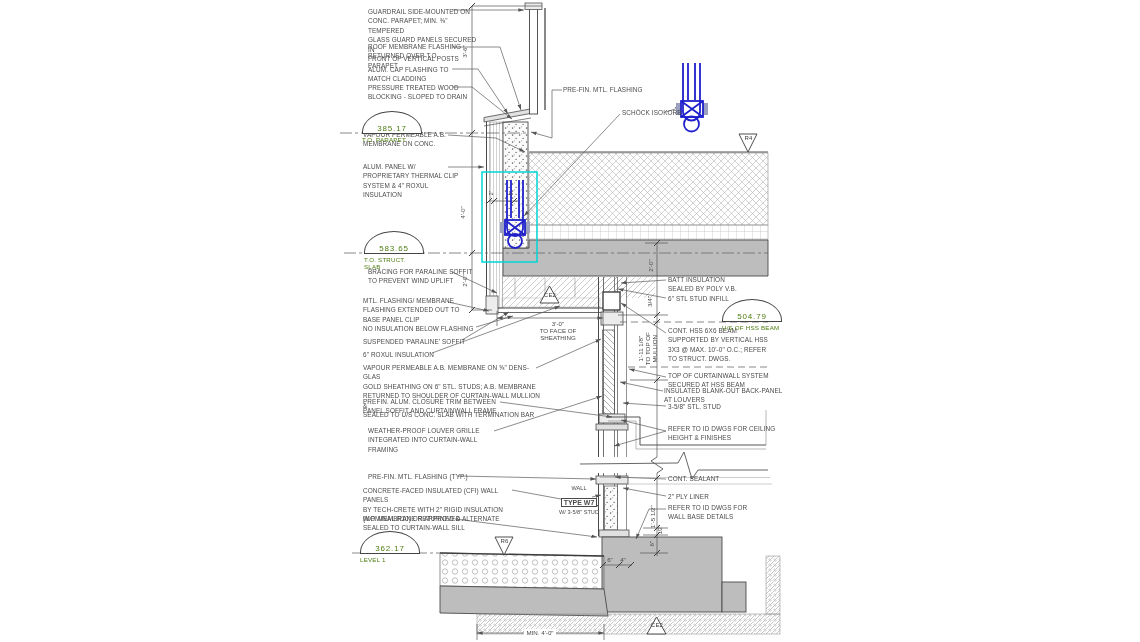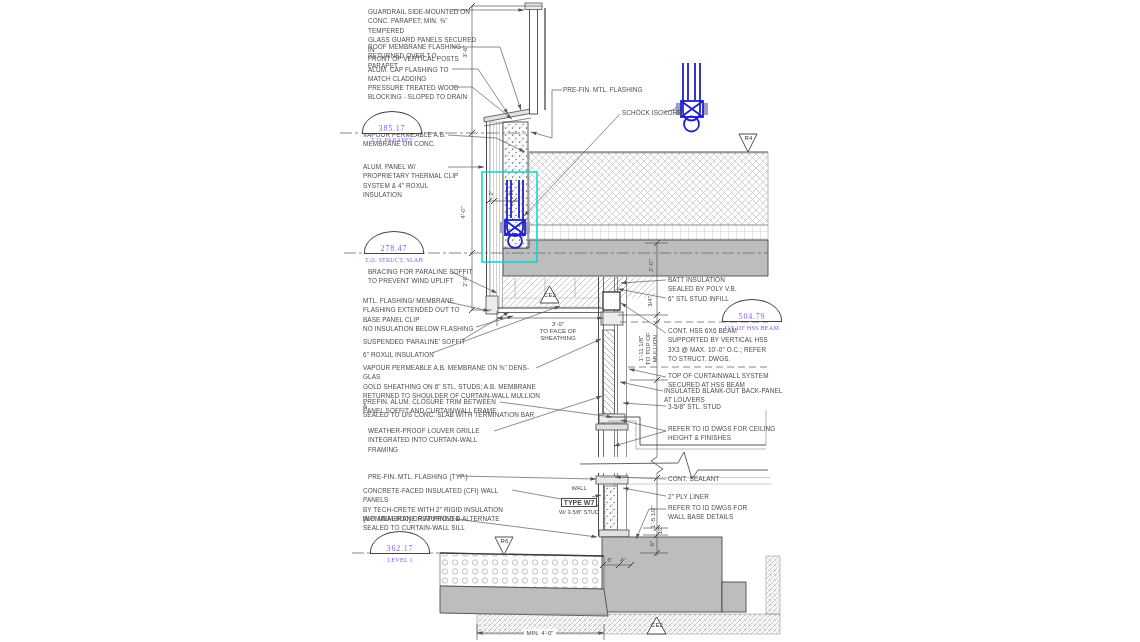--- a/index.html
+++ b/index.html
@@ -5,21 +5,21 @@
   html,body{margin:0;padding:0;background:#fff;}
   .stage{position:relative;width:1140px;height:642px;background:#fff;overflow:hidden;
          font-family:"Liberation Sans",sans-serif;}
   svg{position:absolute;left:0;top:0;}
   .ann{position:absolute;font-size:6.4px;line-height:1.48;color:#4a4a4a;
        white-space:pre-line;letter-spacing:.1px;}
   .dim{position:absolute;font-size:6.2px;line-height:1.15;color:#4a4a4a;
        white-space:pre-line;text-align:center;}
   .rot{transform:rotate(-90deg);transform-origin:center center;}
   .tiny{font-size:5px;}
-  .marker{position:absolute;width:60px;text-align:center;color:#8b5cf6;font-family:Liberation Serif, serif;}
+  .marker{position:absolute;width:60px;color:#4d7c0f;}
   .dome{height:21px;border:1.2px solid #444;border-bottom:1.2px solid #444;
         border-radius:30px 30px 0 0 / 21px 21px 0 0;display:flex;align-items:flex-end;
         justify-content:center;font-size:8px;letter-spacing:.8px;background:#fff;}
   .mlabel{font-size:6.2px;margin-top:1.5px;letter-spacing:.2px;}
   .keynote{position:absolute;font-size:6px;color:#3a3a3a;text-align:center;letter-spacing:.2px;}
   .walltag{position:absolute;width:54px;text-align:center;color:#4a4a4a;}
   .walltag .l1{font-size:5.6px;}
   .walltag .l2{font-size:7px;font-weight:bold;border:1px solid #4a4a4a;
                display:inline-block;padding:0 2px;background:#fff;}
   .walltag .l3{font-size:5.6px;}
@@ -301,28 +301,28 @@
 <div class="ann" style="left:668px;top:474px;width:90px">CONT. SEALANT</div>
 <div class="ann" style="left:668px;top:492px;width:90px">2" PLY LINER</div>
 <div class="ann" style="left:668px;top:503px;width:100px">REFER TO ID DWGS FOR
 WALL BASE DETAILS</div>
 
 <div class="marker" style="left:362px;top:111px">
   <div class="dome">385.17</div>
   <div class="mlabel">T.O. PARAPET</div>
 </div>
 <div class="marker" style="left:364px;top:231px">
-  <div class="dome">278.47</div>
+  <div class="dome">583.65</div>
   <div class="mlabel">T.O. STRUCT. SLAB</div>
 </div>
 <div class="marker" style="left:722px;top:299px">
   <div class="dome">504.79</div>
   <div class="mlabel">U/S OF HSS BEAM</div>
 </div>
-<div class="marker" style="left:370px;top:531px">
+<div class="marker" style="left:360px;top:531px">
   <div class="dome">362.17</div>
   <div class="mlabel">LEVEL 1</div>
 </div>
 
 <div class="keynote" style="left:739px;top:135px;width:19px">R4</div>
 <div class="keynote" style="left:495px;top:538px;width:19px">R6</div>
 <div class="keynote" style="left:539px;top:292px;width:22px">CE2</div>
 <div class="keynote" style="left:646px;top:622px;width:22px">CE2</div>
 
 <div class="walltag" style="left:552px;top:485px">

